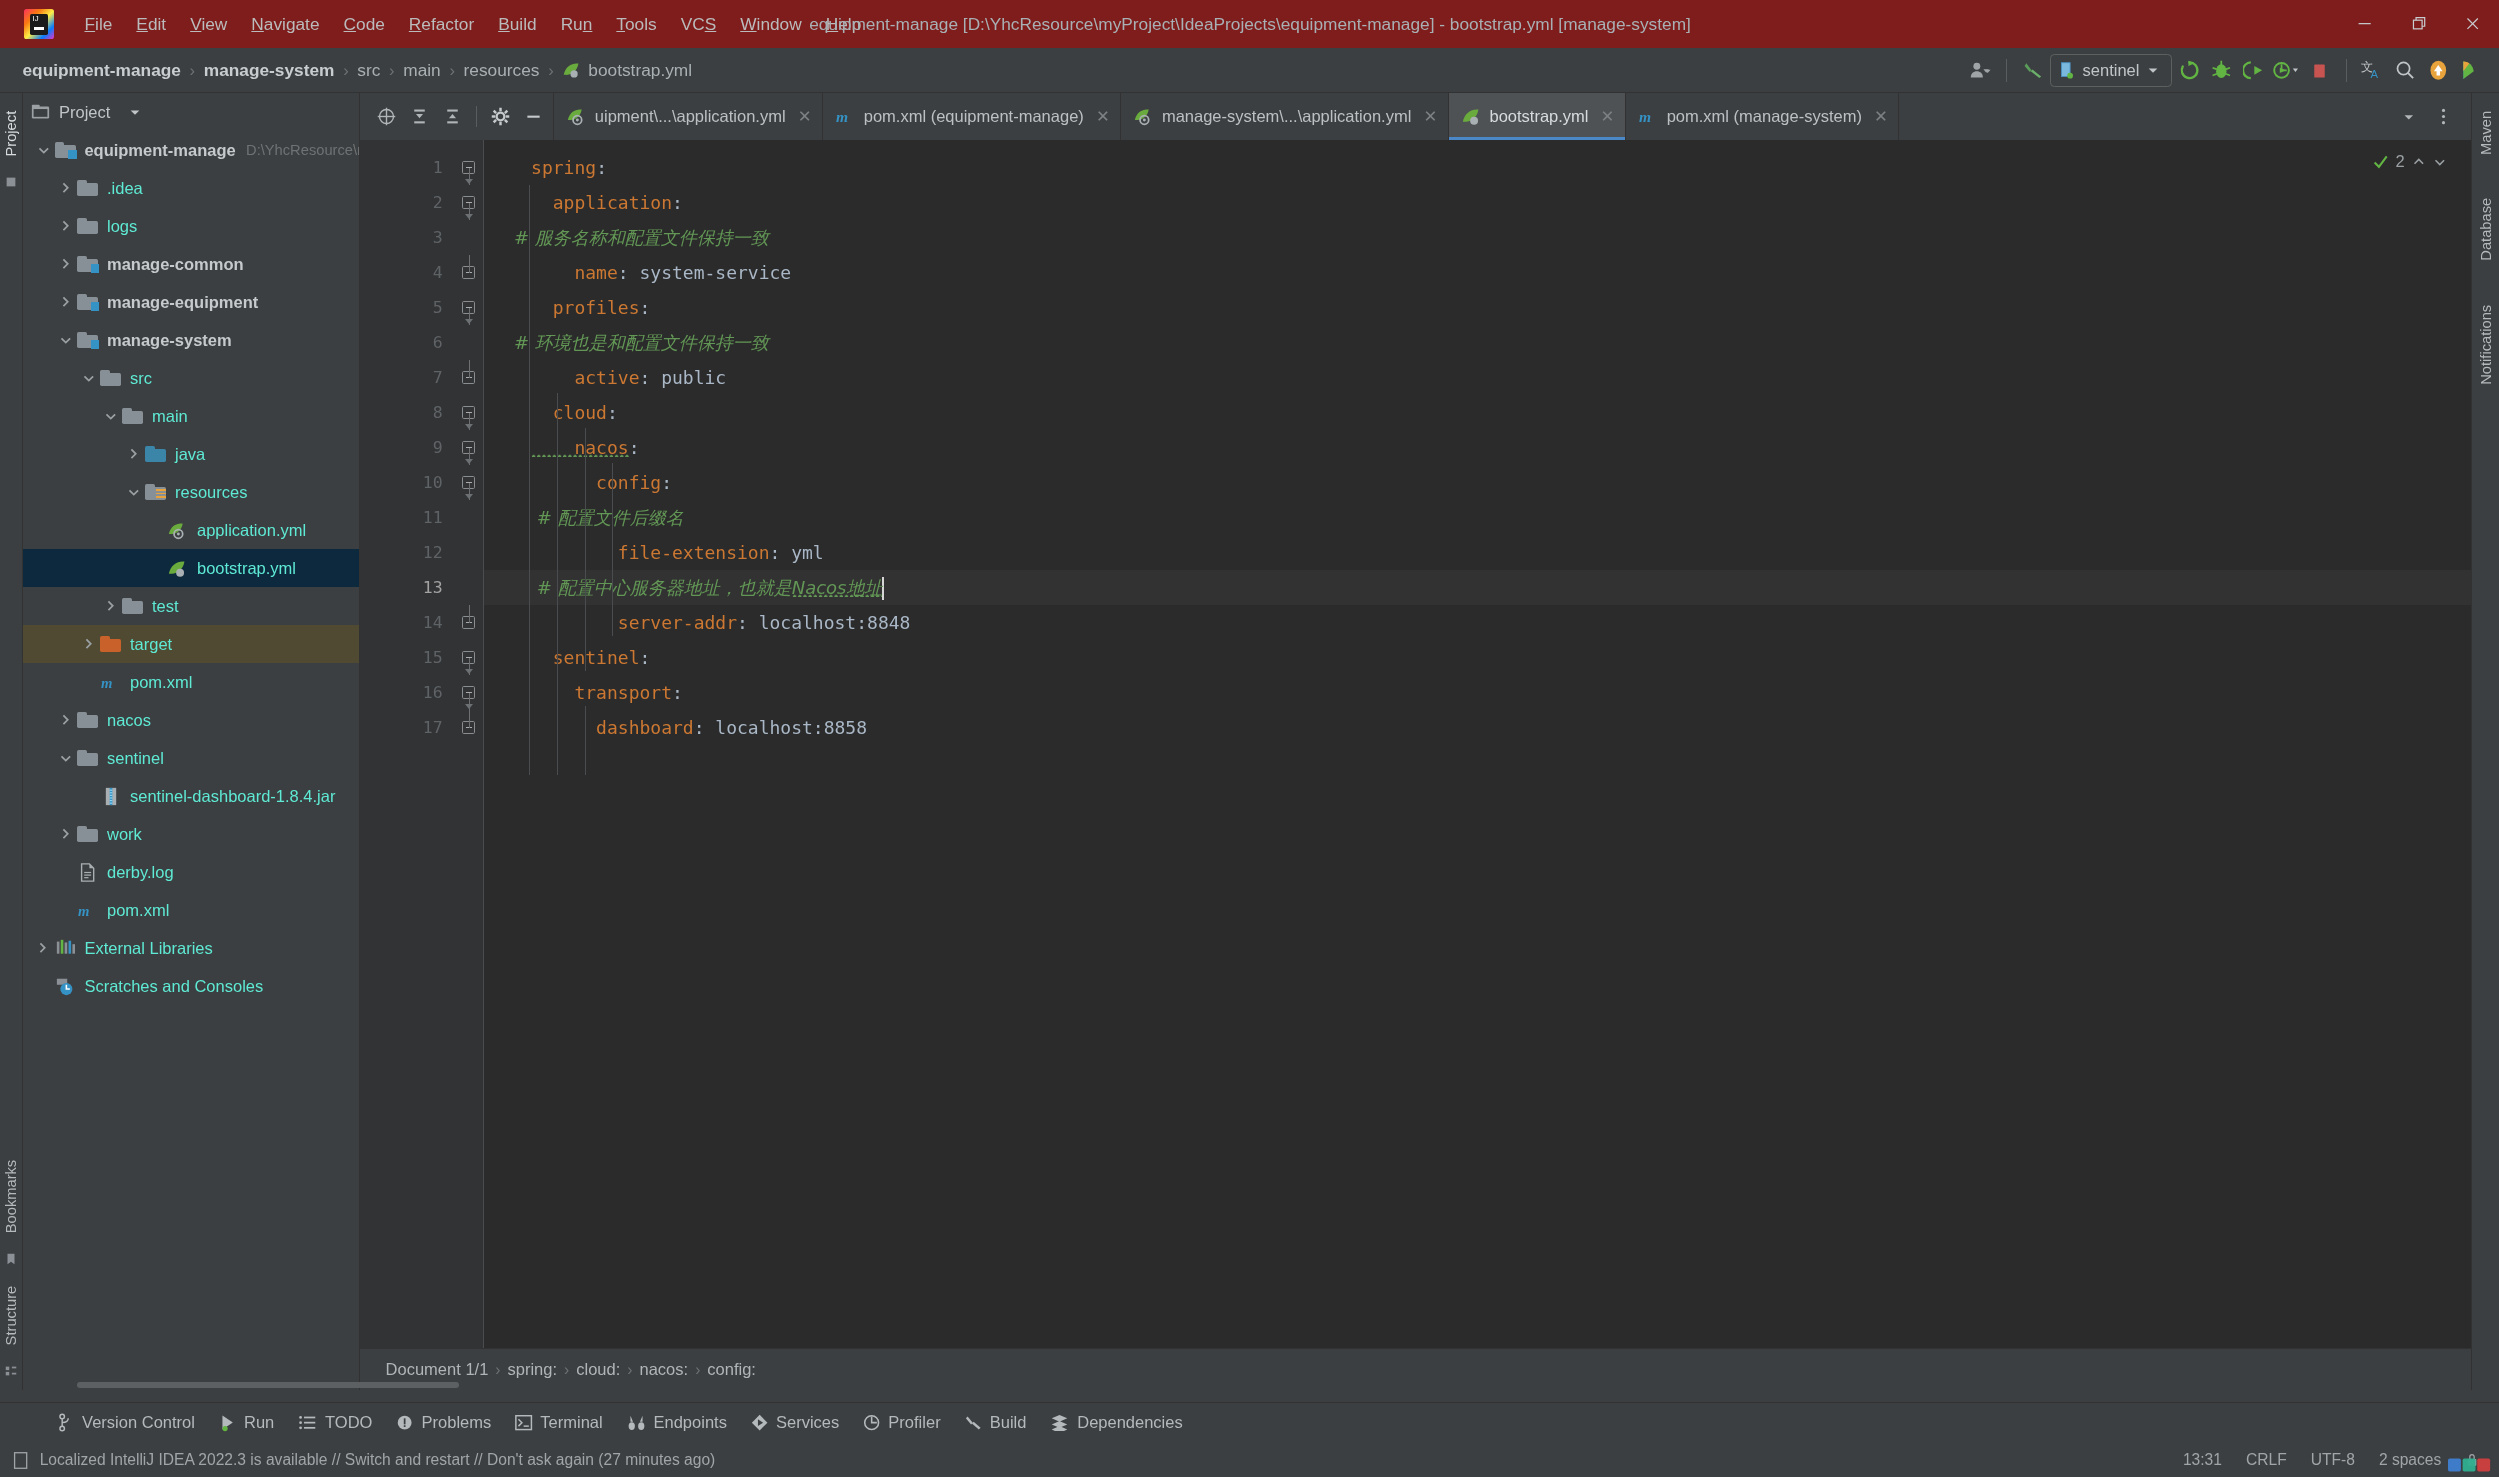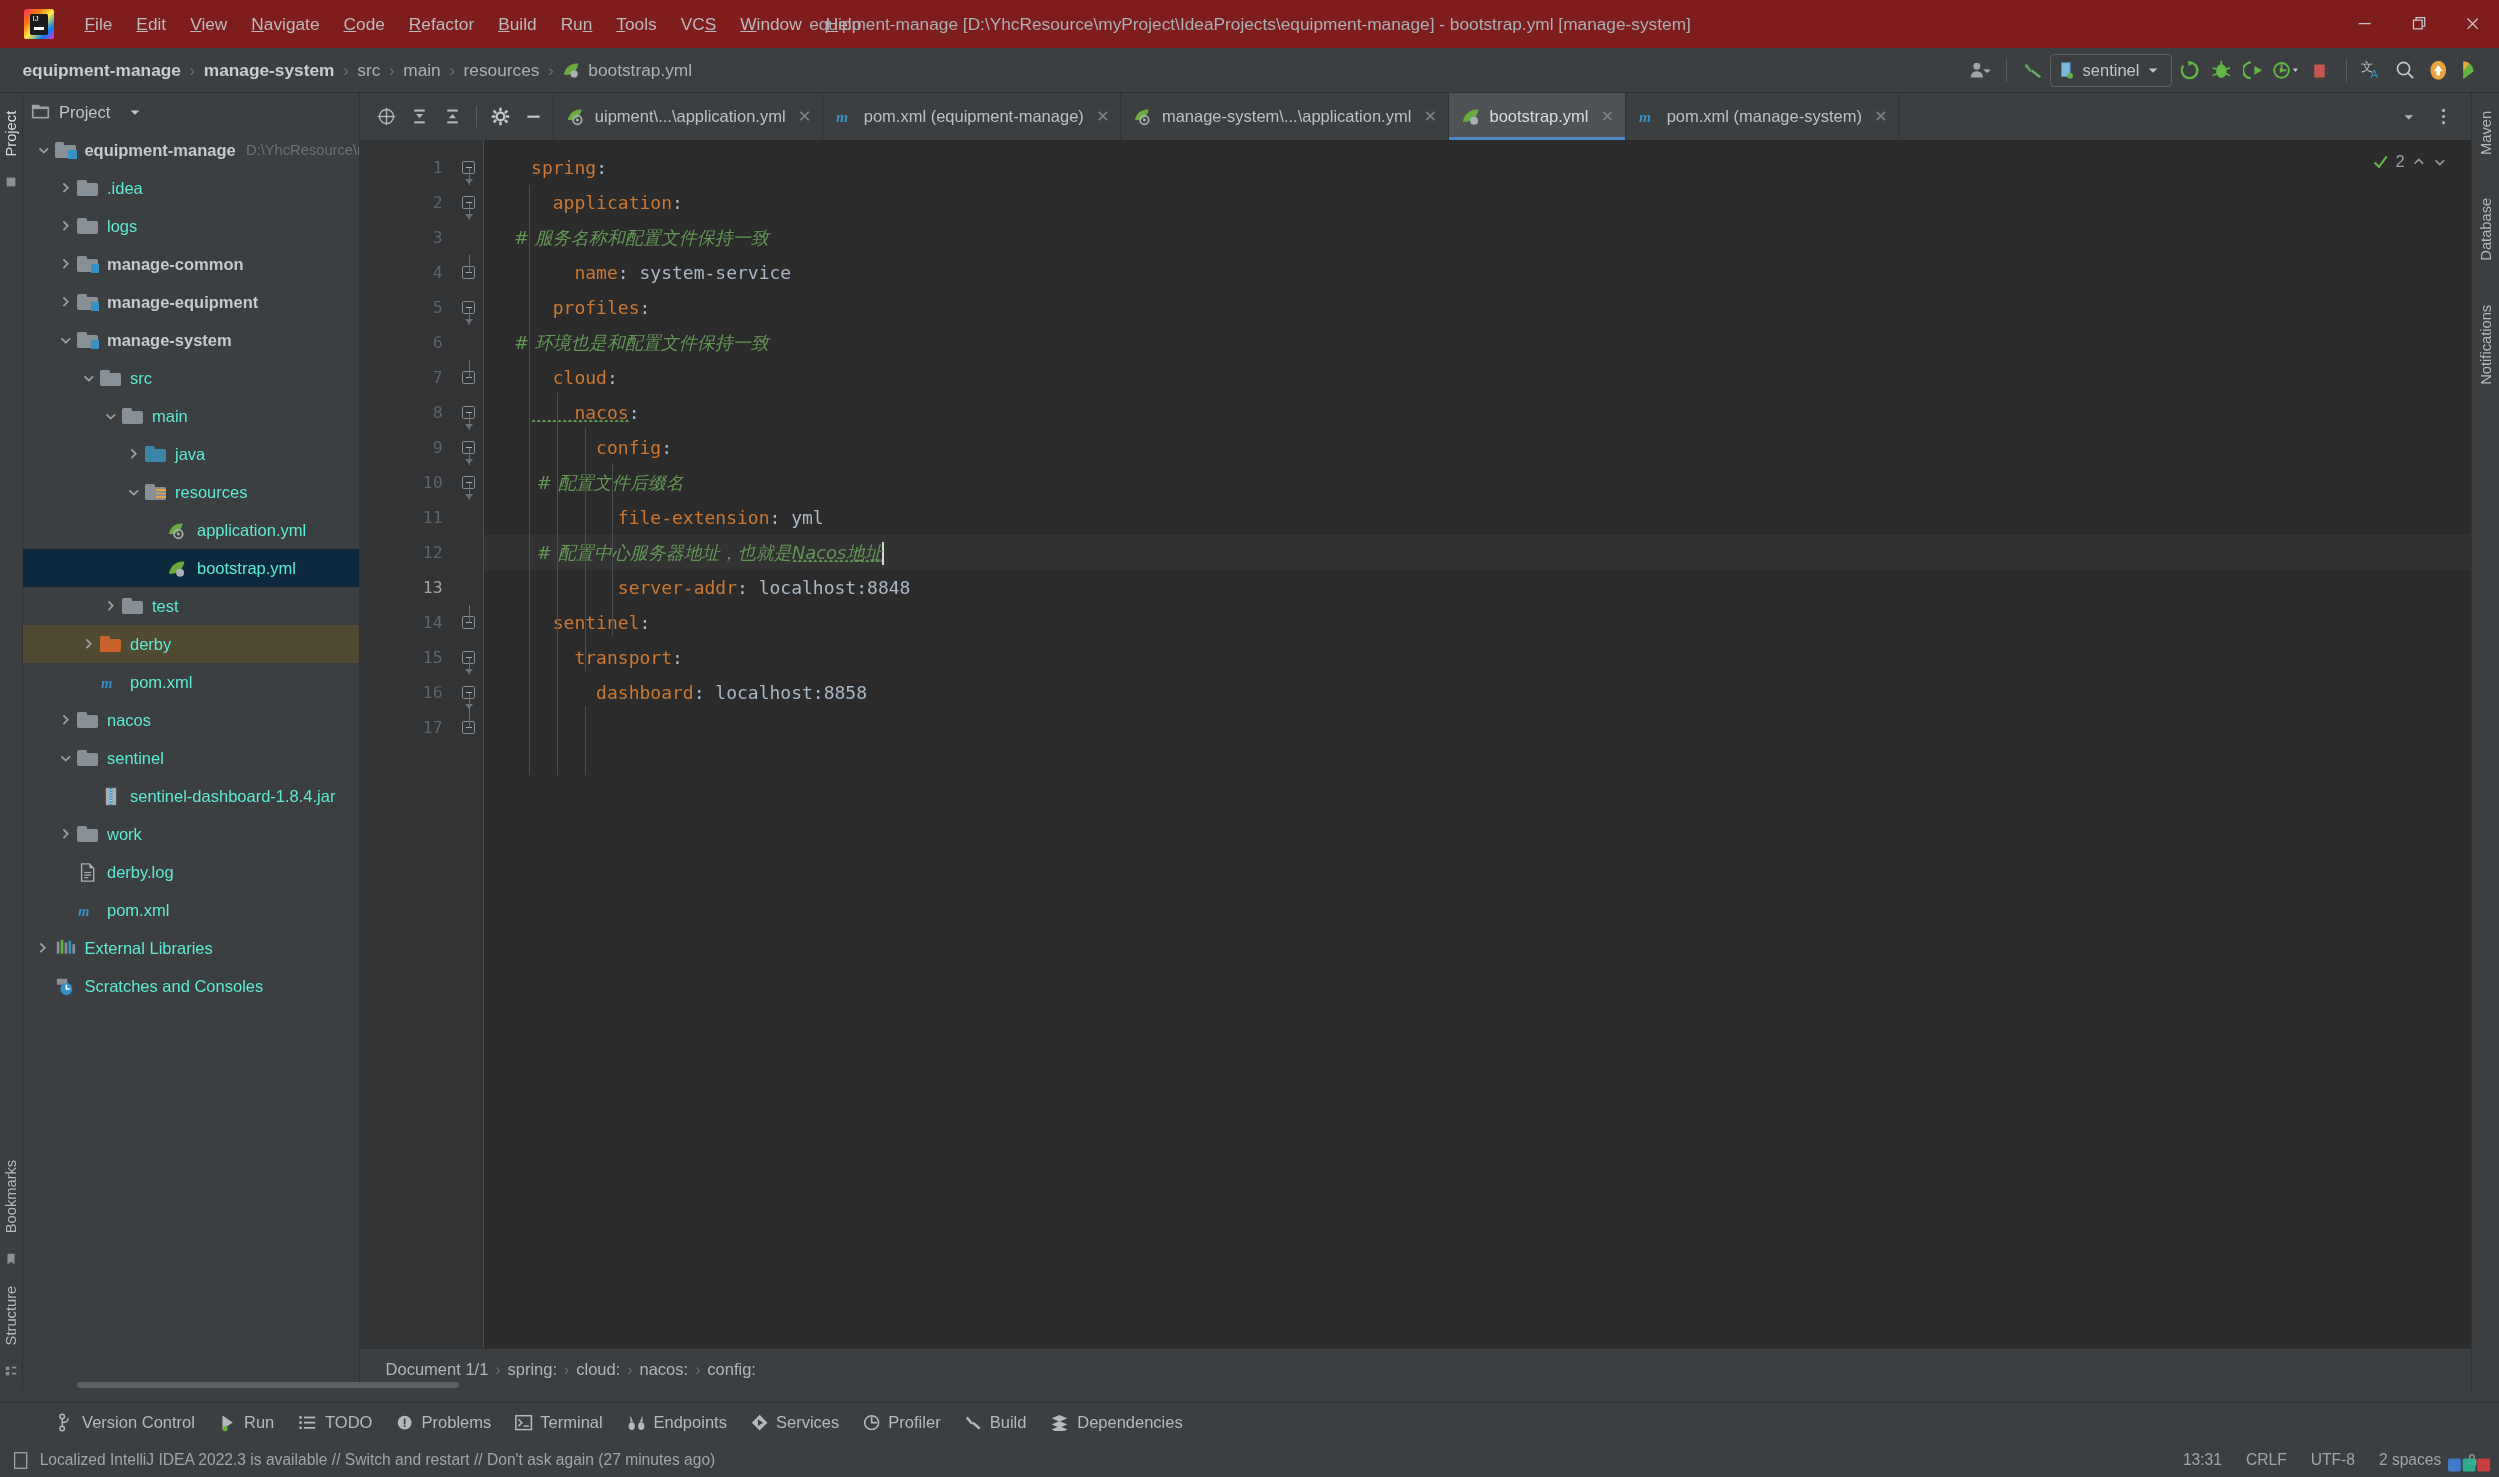--- a/index.html
+++ b/index.html
@@ -678,21 +678,21 @@
             <svg width="14" height="15.6" viewBox="0 0 16 18">
               <path d="M5 4 L10 9 L5 14" fill="none" stroke="#9aa0a3" stroke-width="2"></path>
             </svg>
           </span>
           <span class="ticon">
             <span class="fold orange">
               <span class="t"></span>
               <span class="b"></span>
             </span>
           </span>
-          <span class="tlabel">derby</span>
+          <span class="tlabel">target</span>
         </div>
         <div class="trow">
           <span style="flex: 0 0 auto; width: 56px;"></span>
           <span class="tw"></span>
           <span class="ticon">
             <svg width="21" height="19" viewBox="0 0 24 22" style="font-size:19px">
               <text x="1" y="17" font-size="17" font-style="italic" font-weight="bold" fill="#3592c4" font-family="Liberation Serif,serif">m</text>
             </svg>
           </span>
           <span class="tlabel">pom.xml</span>
@@ -1020,20 +1020,21 @@
             <span class="fold-minus"></span>
           </div>
         </div>
       <div id="code">
           <div class="cline"><span class="k">spring</span><span class="v">:</span></div>
           <div class="cline"><span class="k">  application</span><span class="v">:</span></div>
           <div class="cline"><span class="cm">    # 服务名称和配置文件保持一致</span></div>
           <div class="cline"><span class="k">    name</span><span class="v">: system-service</span></div>
           <div class="cline"><span class="k">  profiles</span><span class="v">:</span></div>
           <div class="cline"><span class="cm">    # 环境也是和配置文件保持一致</span></div>
+          <div class="cline"><span class="k">    active</span><span class="v">: public</span></div>
           <div class="cline"><span class="k">  cloud</span><span class="v">:</span></div>
           <div class="cline"><span class="k typo">    nacos</span><span class="v">:</span></div>
           <div class="cline"><span class="k">      config</span><span class="v">:</span></div>
           <div class="cline"><span class="cm">        # 配置文件后缀名</span></div>
           <div class="cline"><span class="k">        file-extension</span><span class="v">: yml</span></div>
           <div class="cline cur"><span class="cm">        # 配置中心服务器地址，也就是</span><span class="cm typo">Nacos地址</span><span class="caret"></span></div>
           <div class="cline"><span class="k">        server-addr</span><span class="v">: localhost:8848</span></div>
           <div class="cline"><span class="k">  sentinel</span><span class="v">:</span></div>
           <div class="cline"><span class="k">    transport</span><span class="v">:</span></div>
           <div class="cline"><span class="k">      dashboard</span><span class="v">: localhost:8858</span></div>

